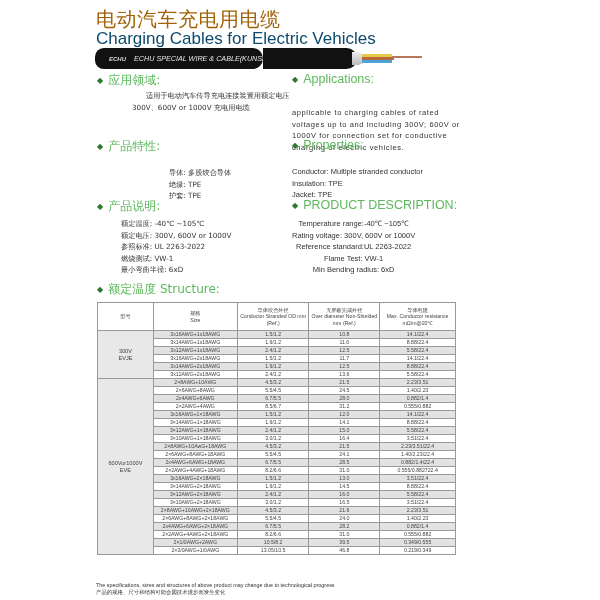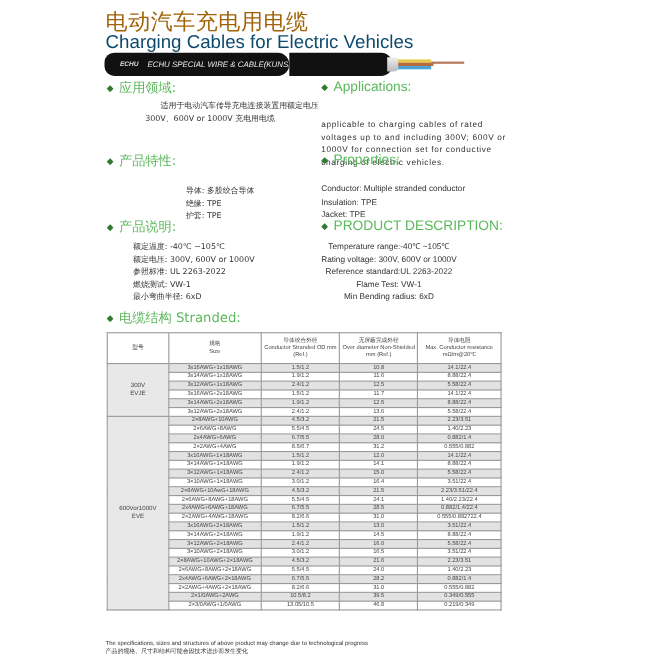--- a/index.html
+++ b/index.html
@@ -107,21 +107,21 @@
 <div class="body-text en" style="left:292px; top:218px;text-align:center;">
   <div>Temperature range:-40℃ ~105℃</div>
   <div>Rating voltage: 300V, 600V or 1000V</div>
   <div>Reference standard:UL 2263-2022</div>
   <div>Flame Test: VW-1</div>
   <div>Min Bending radius: 6xD</div>
 </div>
 
 <div class="sec-head" style="left:97px; top:281px;">
   <span class="dot">◆</span>
-  <span>电缆结构 Stranded:</span>
+  <span>额定温度 Structure:</span>
 </div>
 
 <table class="spec">
   <thead>
     <tr>
       <th class="col-type"><span>型号</span></th>
       <th class="col-size"><span>规格</span><br><span>Size</span></th>
       <th class="col-cond"><span>导体绞合外径</span><br><span>Conductor Stranded OD mm (Ref.)</span></th>
       <th class="col-od"><span>无屏蔽完成外径</span><br><span>Over diameter Non-Shielded mm (Ref.)</span></th>
       <th class="col-res"><span>导体电阻</span><br><span>Max. Conductor resistance mΩ/m@20℃</span></th>

